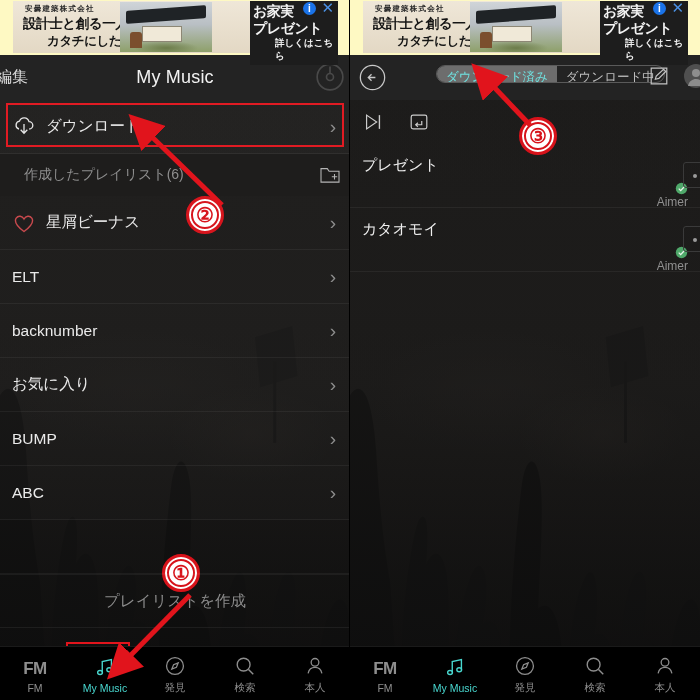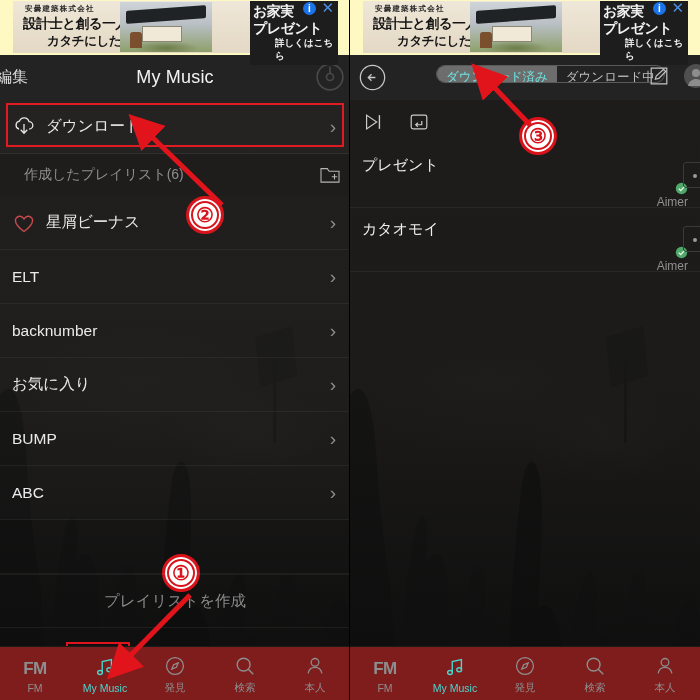--- a/index.html
+++ b/index.html
@@ -140,21 +140,21 @@
     border:1px solid #3a3a3a; border-radius:3px;
   }
   .song .more i {
     position:absolute; left:9px; top:11px; width:4px; height:4px;
     background:#9a9a9a; border-radius:50%; display:block;
   }
 
   
   .tabbar {
     position:absolute; left:0; bottom:0; width:350px; height:54px;
-    background:#7f1d1d; display:flex; z-index:25;
+    background:#000000; display:flex; z-index:25;
     border-top:1px solid #1a1a1a;
   }
   .tab { flex:1; position:relative; display:flex; flex-direction:column;
          align-items:center; justify-content:center; }
   .tab .ti { height:24px; display:flex; align-items:flex-end; justify-content:center; }
   .tab .tl { font-size:10.5px; color:#8e8e8e; margin-top:4px; }
   .tab.on .tl { color:#48d7cf; }
   .fm-glyph { font-size:17px; font-weight:bold; color:#8e8e8e; letter-spacing:-0.5px; line-height:18px;}
 
   

